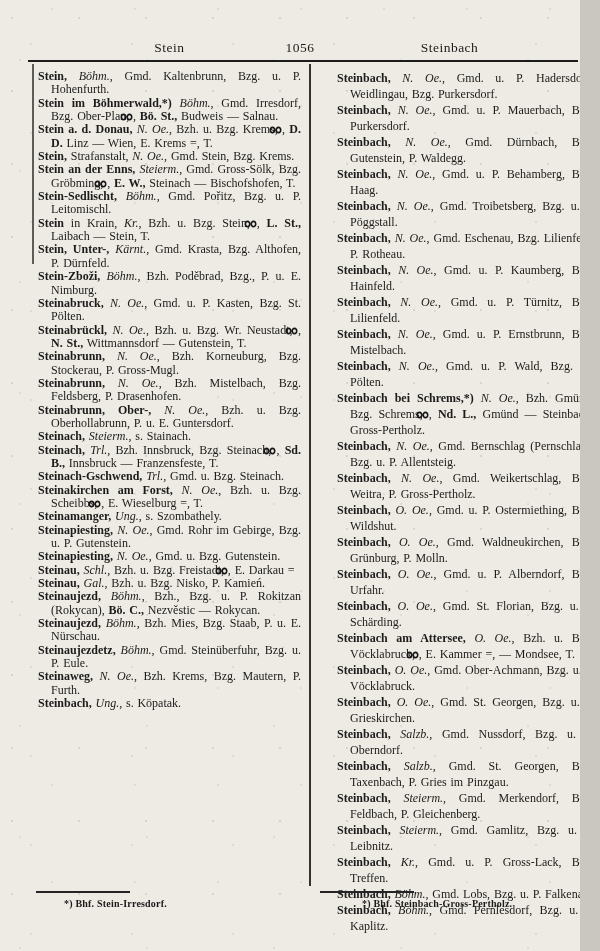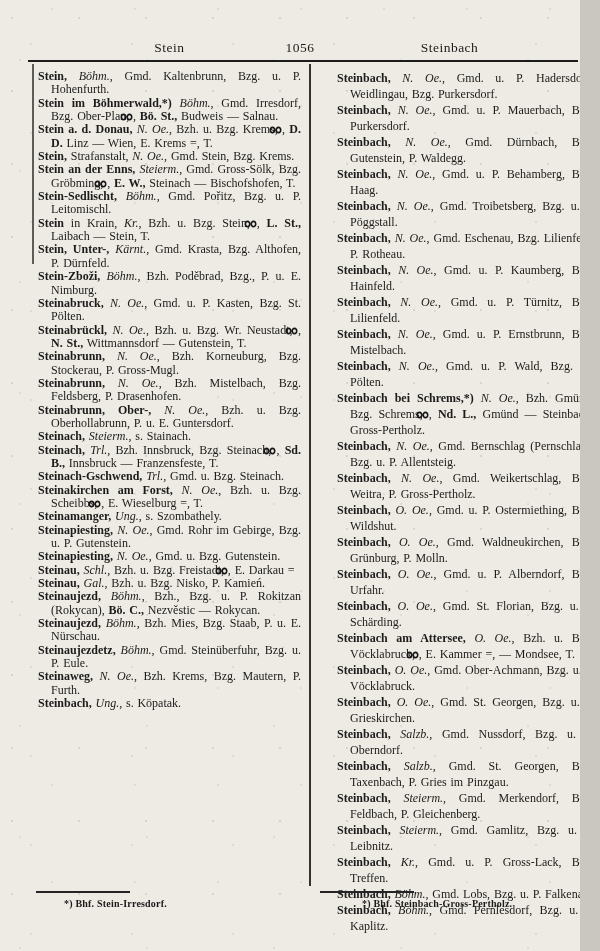--- a/index.html
+++ b/index.html
@@ -1,26 +1,27 @@
 <!DOCTYPE html>
 <html lang="de"><head>
 <meta charset="utf-8">
 <style>
   html,body{margin:0;padding:0;background:#c9c7c0;}
   .page{
-    position:relative;width:580px;height:951px;overflow:hidden;
+    position:relative;width:532px;height:951px;overflow:hidden;
     background-color:#edebe3;
     background-image:
       radial-gradient(circle at 12px 18px, rgba(40,40,40,.14) .6px, transparent 1.2px),
       radial-gradient(circle at 31px 44px, rgba(40,40,40,.10) .6px, transparent 1.2px),
       radial-gradient(circle at 52px 9px,  rgba(40,40,40,.12) .5px, transparent 1.1px),
       radial-gradient(circle at 20px 60px, rgba(40,40,40,.08) .7px, transparent 1.3px);
     background-size:67px 73px, 101px 89px, 83px 97px, 127px 111px;
     font-family:"Liberation Serif","DejaVu Serif",serif;
     color:#1b1b1b;
+    padding-left:48px;
   }
   .header-title{position:absolute;top:40px;font-size:13.5px;letter-spacing:.5px;text-align:center;}
   .ht-left{left:38px;width:263px;}
   .ht-center{left:240px;width:120px;}
   .ht-right{left:321px;width:257px;text-align:center;}
   .header-rule{position:absolute;left:28px;top:60px;width:550px;height:2.4px;background:#1c1c1c;}
   .col-sep{position:absolute;left:309px;top:64px;width:1.5px;height:822px;background:#34322e;}
   .edge-line{position:absolute;background:#3a3833;}
   .edge-left{left:32px;top:64px;width:1.8px;height:200px;opacity:.8;}
   .edge-right{left:581px;top:700px;width:1.2px;height:210px;opacity:.45;}

